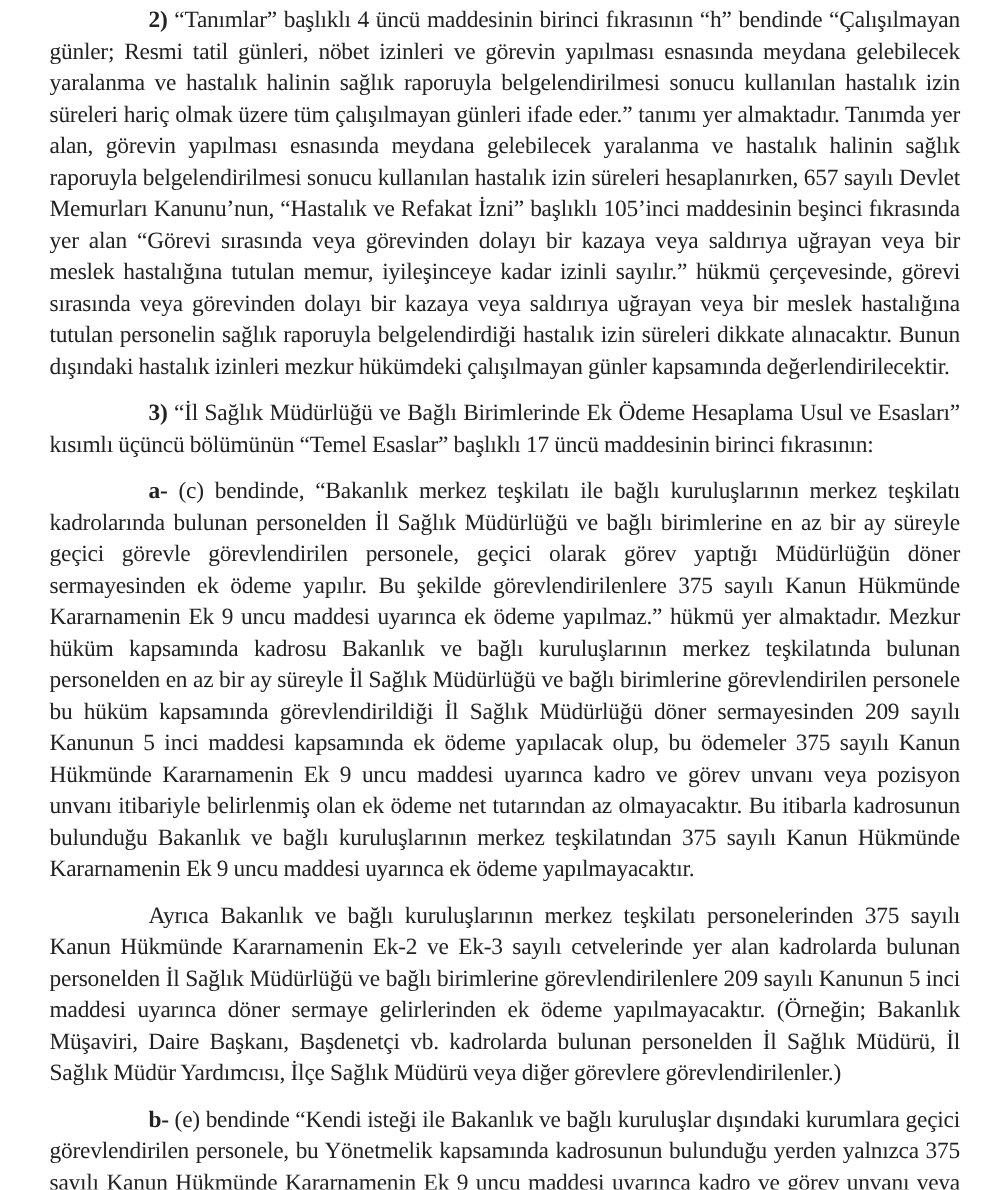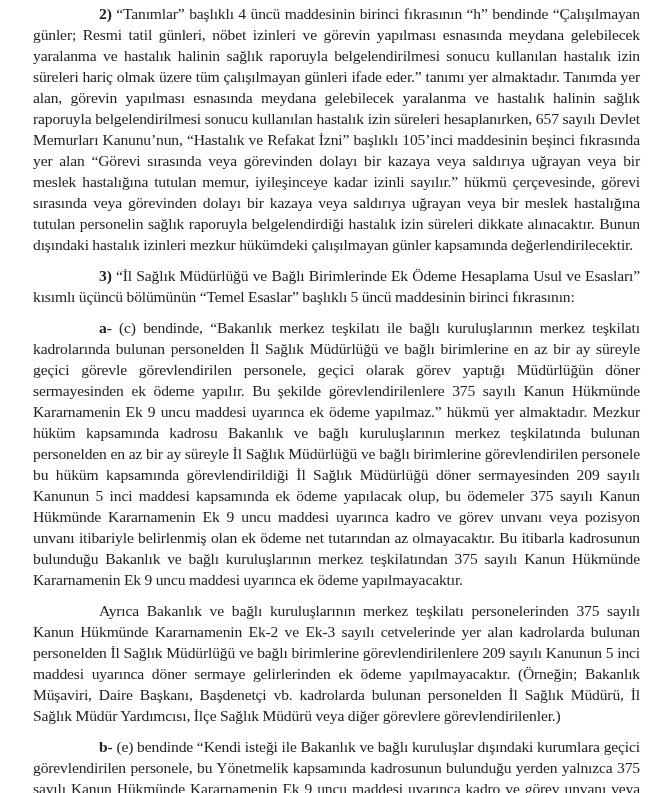--- a/index.html
+++ b/index.html
@@ -36,17 +36,17 @@
     }
     .num {
       font-weight: bold;
     }
   </style>
 </head>
 <body>
 
 <div class="page">
   <p class="para"><span class="num">2)</span><span> “Tanımlar” başlıklı 4 üncü maddesinin birinci fıkrasının “h” bendinde “Çalışılmayan günler; Resmi tatil günleri, nöbet izinleri ve görevin yapılması esnasında meydana gelebilecek yaralanma ve hastalık halinin sağlık raporuyla belgelendirilmesi sonucu kullanılan hastalık izin süreleri hariç olmak üzere tüm çalışılmayan günleri ifade eder.” tanımı yer almaktadır. Tanımda yer alan, görevin yapılması esnasında meydana gelebilecek yaralanma ve hastalık halinin sağlık raporuyla belgelendirilmesi sonucu kullanılan hastalık izin süreleri hesaplanırken, 657 sayılı Devlet Memurları Kanunu’nun, “Hastalık ve Refakat İzni” başlıklı 105’inci maddesinin beşinci fıkrasında yer alan “Görevi sırasında veya görevinden dolayı bir kazaya veya saldırıya uğrayan veya bir meslek hastalığına tutulan memur, iyileşinceye kadar izinli sayılır.” hükmü çerçevesinde, görevi sırasında veya görevinden dolayı bir kazaya veya saldırıya uğrayan veya bir meslek hastalığına tutulan personelin sağlık raporuyla belgelendirdiği hastalık izin süreleri dikkate alınacaktır. Bunun dışındaki hastalık izinleri mezkur hükümdeki çalışılmayan günler kapsamında değerlendirilecektir.</span></p>
-  <p class="para"><span class="num">3)</span><span> “İl Sağlık Müdürlüğü ve Bağlı Birimlerinde Ek Ödeme Hesaplama Usul ve Esasları” kısımlı üçüncü bölümünün “Temel Esaslar” başlıklı 5 üncü maddesinin birinci fıkrasının:</span></p>
+  <p class="para"><span class="num">3)</span><span> “İl Sağlık Müdürlüğü ve Bağlı Birimlerinde Ek Ödeme Hesaplama Usul ve Esasları” kısımlı üçüncü bölümünün “Temel Esaslar” başlıklı 17 üncü maddesinin birinci fıkrasının:</span></p>
   <p class="para"><span class="num">a-</span><span> (c) bendinde, “Bakanlık merkez teşkilatı ile bağlı kuruluşlarının merkez teşkilatı kadrolarında bulunan personelden İl Sağlık Müdürlüğü ve bağlı birimlerine en az bir ay süreyle geçici görevle görevlendirilen personele, geçici olarak görev yaptığı Müdürlüğün döner sermayesinden ek ödeme yapılır. Bu şekilde görevlendirilenlere 375 sayılı Kanun Hükmünde Kararnamenin Ek 9 uncu maddesi uyarınca ek ödeme yapılmaz.” hükmü yer almaktadır. Mezkur hüküm kapsamında kadrosu Bakanlık ve bağlı kuruluşlarının merkez teşkilatında bulunan personelden en az bir ay süreyle İl Sağlık Müdürlüğü ve bağlı birimlerine görevlendirilen personele bu hüküm kapsamında görevlendirildiği İl Sağlık Müdürlüğü döner sermayesinden 209 sayılı Kanunun 5 inci maddesi kapsamında ek ödeme yapılacak olup, bu ödemeler 375 sayılı Kanun Hükmünde Kararnamenin Ek 9 uncu maddesi uyarınca kadro ve görev unvanı veya pozisyon unvanı itibariyle belirlenmiş olan ek ödeme net tutarından az olmayacaktır. Bu itibarla kadrosunun bulunduğu Bakanlık ve bağlı kuruluşlarının merkez teşkilatından 375 sayılı Kanun Hükmünde Kararnamenin Ek 9 uncu maddesi uyarınca ek ödeme yapılmayacaktır.</span></p>
   <p class="para"><span class="num"></span><span>Ayrıca Bakanlık ve bağlı kuruluşlarının merkez teşkilatı personelerinden 375 sayılı Kanun Hükmünde Kararnamenin Ek-2 ve Ek-3 sayılı cetvelerinde yer alan kadrolarda bulunan personelden İl Sağlık Müdürlüğü ve bağlı birimlerine görevlendirilenlere 209 sayılı Kanunun 5 inci maddesi uyarınca döner sermaye gelirlerinden ek ödeme yapılmayacaktır. (Örneğin; Bakanlık Müşaviri, Daire Başkanı, Başdenetçi vb. kadrolarda bulunan personelden İl Sağlık Müdürü, İl Sağlık Müdür Yardımcısı, İlçe Sağlık Müdürü veya diğer görevlere görevlendirilenler.)</span></p>
   <p class="para"><span class="num">b-</span><span> (e) bendinde “Kendi isteği ile Bakanlık ve bağlı kuruluşlar dışındaki kurumlara geçici görevlendirilen personele, bu Yönetmelik kapsamında kadrosunun bulunduğu yerden yalnızca 375 sayılı Kanun Hükmünde Kararnamenin Ek 9 uncu maddesi uyarınca kadro ve görev unvanı veya pozisyon unvanı itibariyle belirlenmiş olan ek ödeme net tutarından az olmamak üzere ek ödeme yapılır.” hükmü yer almaktadır.Anılan hüküm doğrultusunda; kendi isteği ile Bakanlık</span></p>
 </div>
 
 </body></html>

